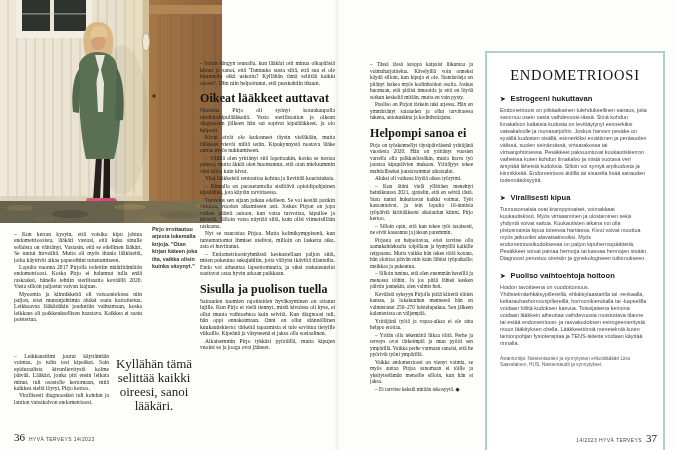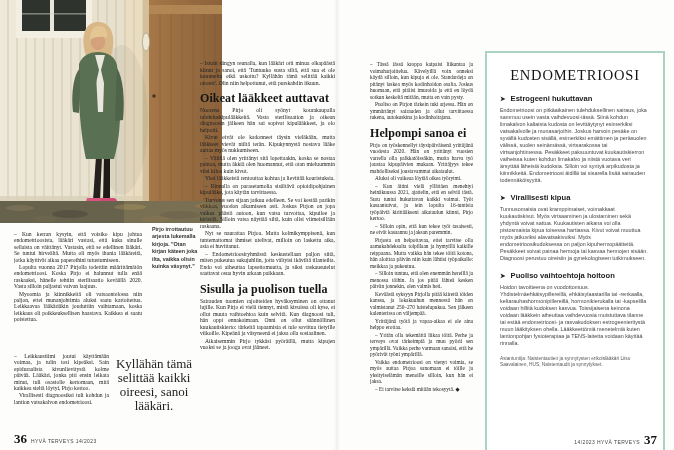--- a/index.html
+++ b/index.html
@@ -36,21 +36,21 @@
   .sidebar .sechead{font-family:"Liberation Sans",sans-serif;font-weight:bold;font-size:7.6px;
     line-height:9px;color:#1d1d1d;margin:0 0 4px 0;}
   .sidebar .sechead .arrow{font-size:6.5px;margin-right:3px;position:relative;top:-0.5px;}
   .sidebar .secbody{font-family:"Liberation Sans",sans-serif;font-size:5.4px;line-height:7px;
     color:#474747;text-align:left;}
   .sidebar .expert{font-family:"Liberation Sans",sans-serif;font-size:4.8px;line-height:6.2px;
     color:#5a5a5a;margin-top:9px;}
   
   .footer{position:absolute;font-family:"Liberation Sans",sans-serif;font-size:5px;
     letter-spacing:0.4px;color:#444;}
-  .footer .pnum{font-family:"Liberation Serif",serif;font-weight:bold;font-size:13px;color:#111;letter-spacing:0;}
+  .footer .pnum{font-family:"Liberation Serif",serif;font-weight:normal;font-size:11px;color:#111;letter-spacing:0;}
   .footer-left{left:14px;top:431px;}
   .footer-left .pnum{margin-right:4px;}
   .footer-right{right:17px;top:432px;text-align:right;}
   .footer-right .pnum{margin-left:4px;}
 </style>
 </head>
 <body>
 
 <div id="spread">
 

